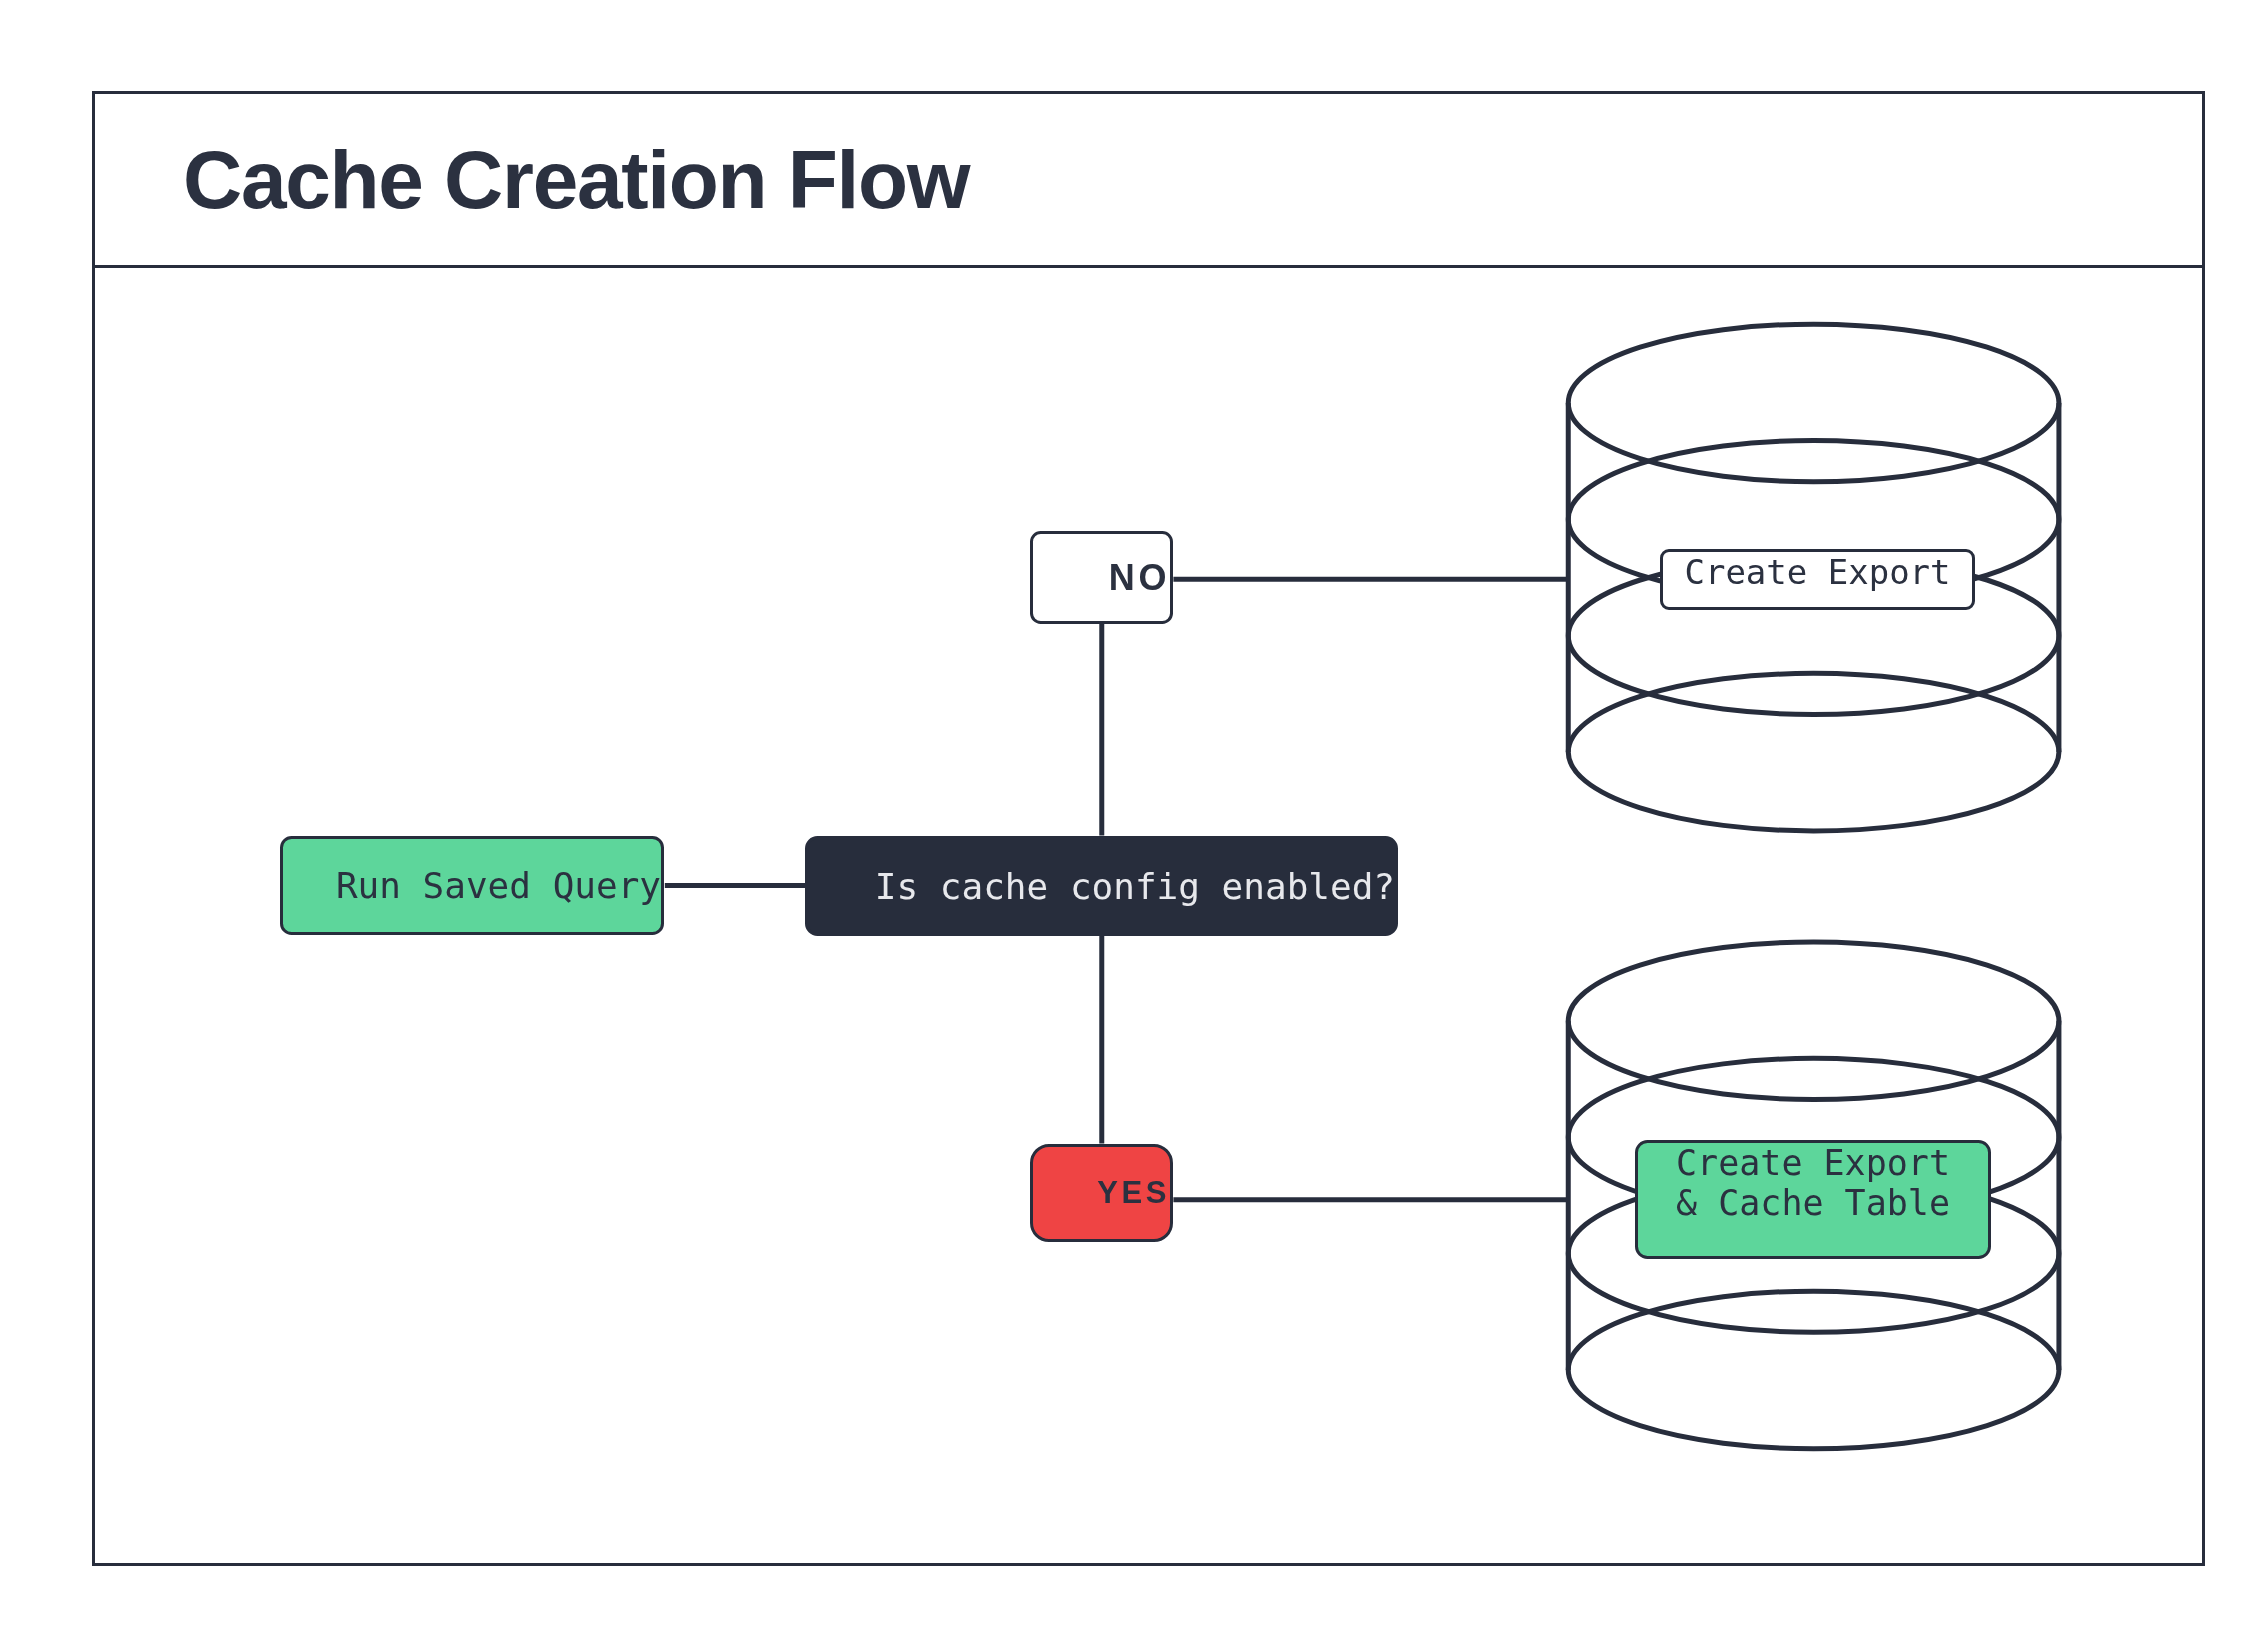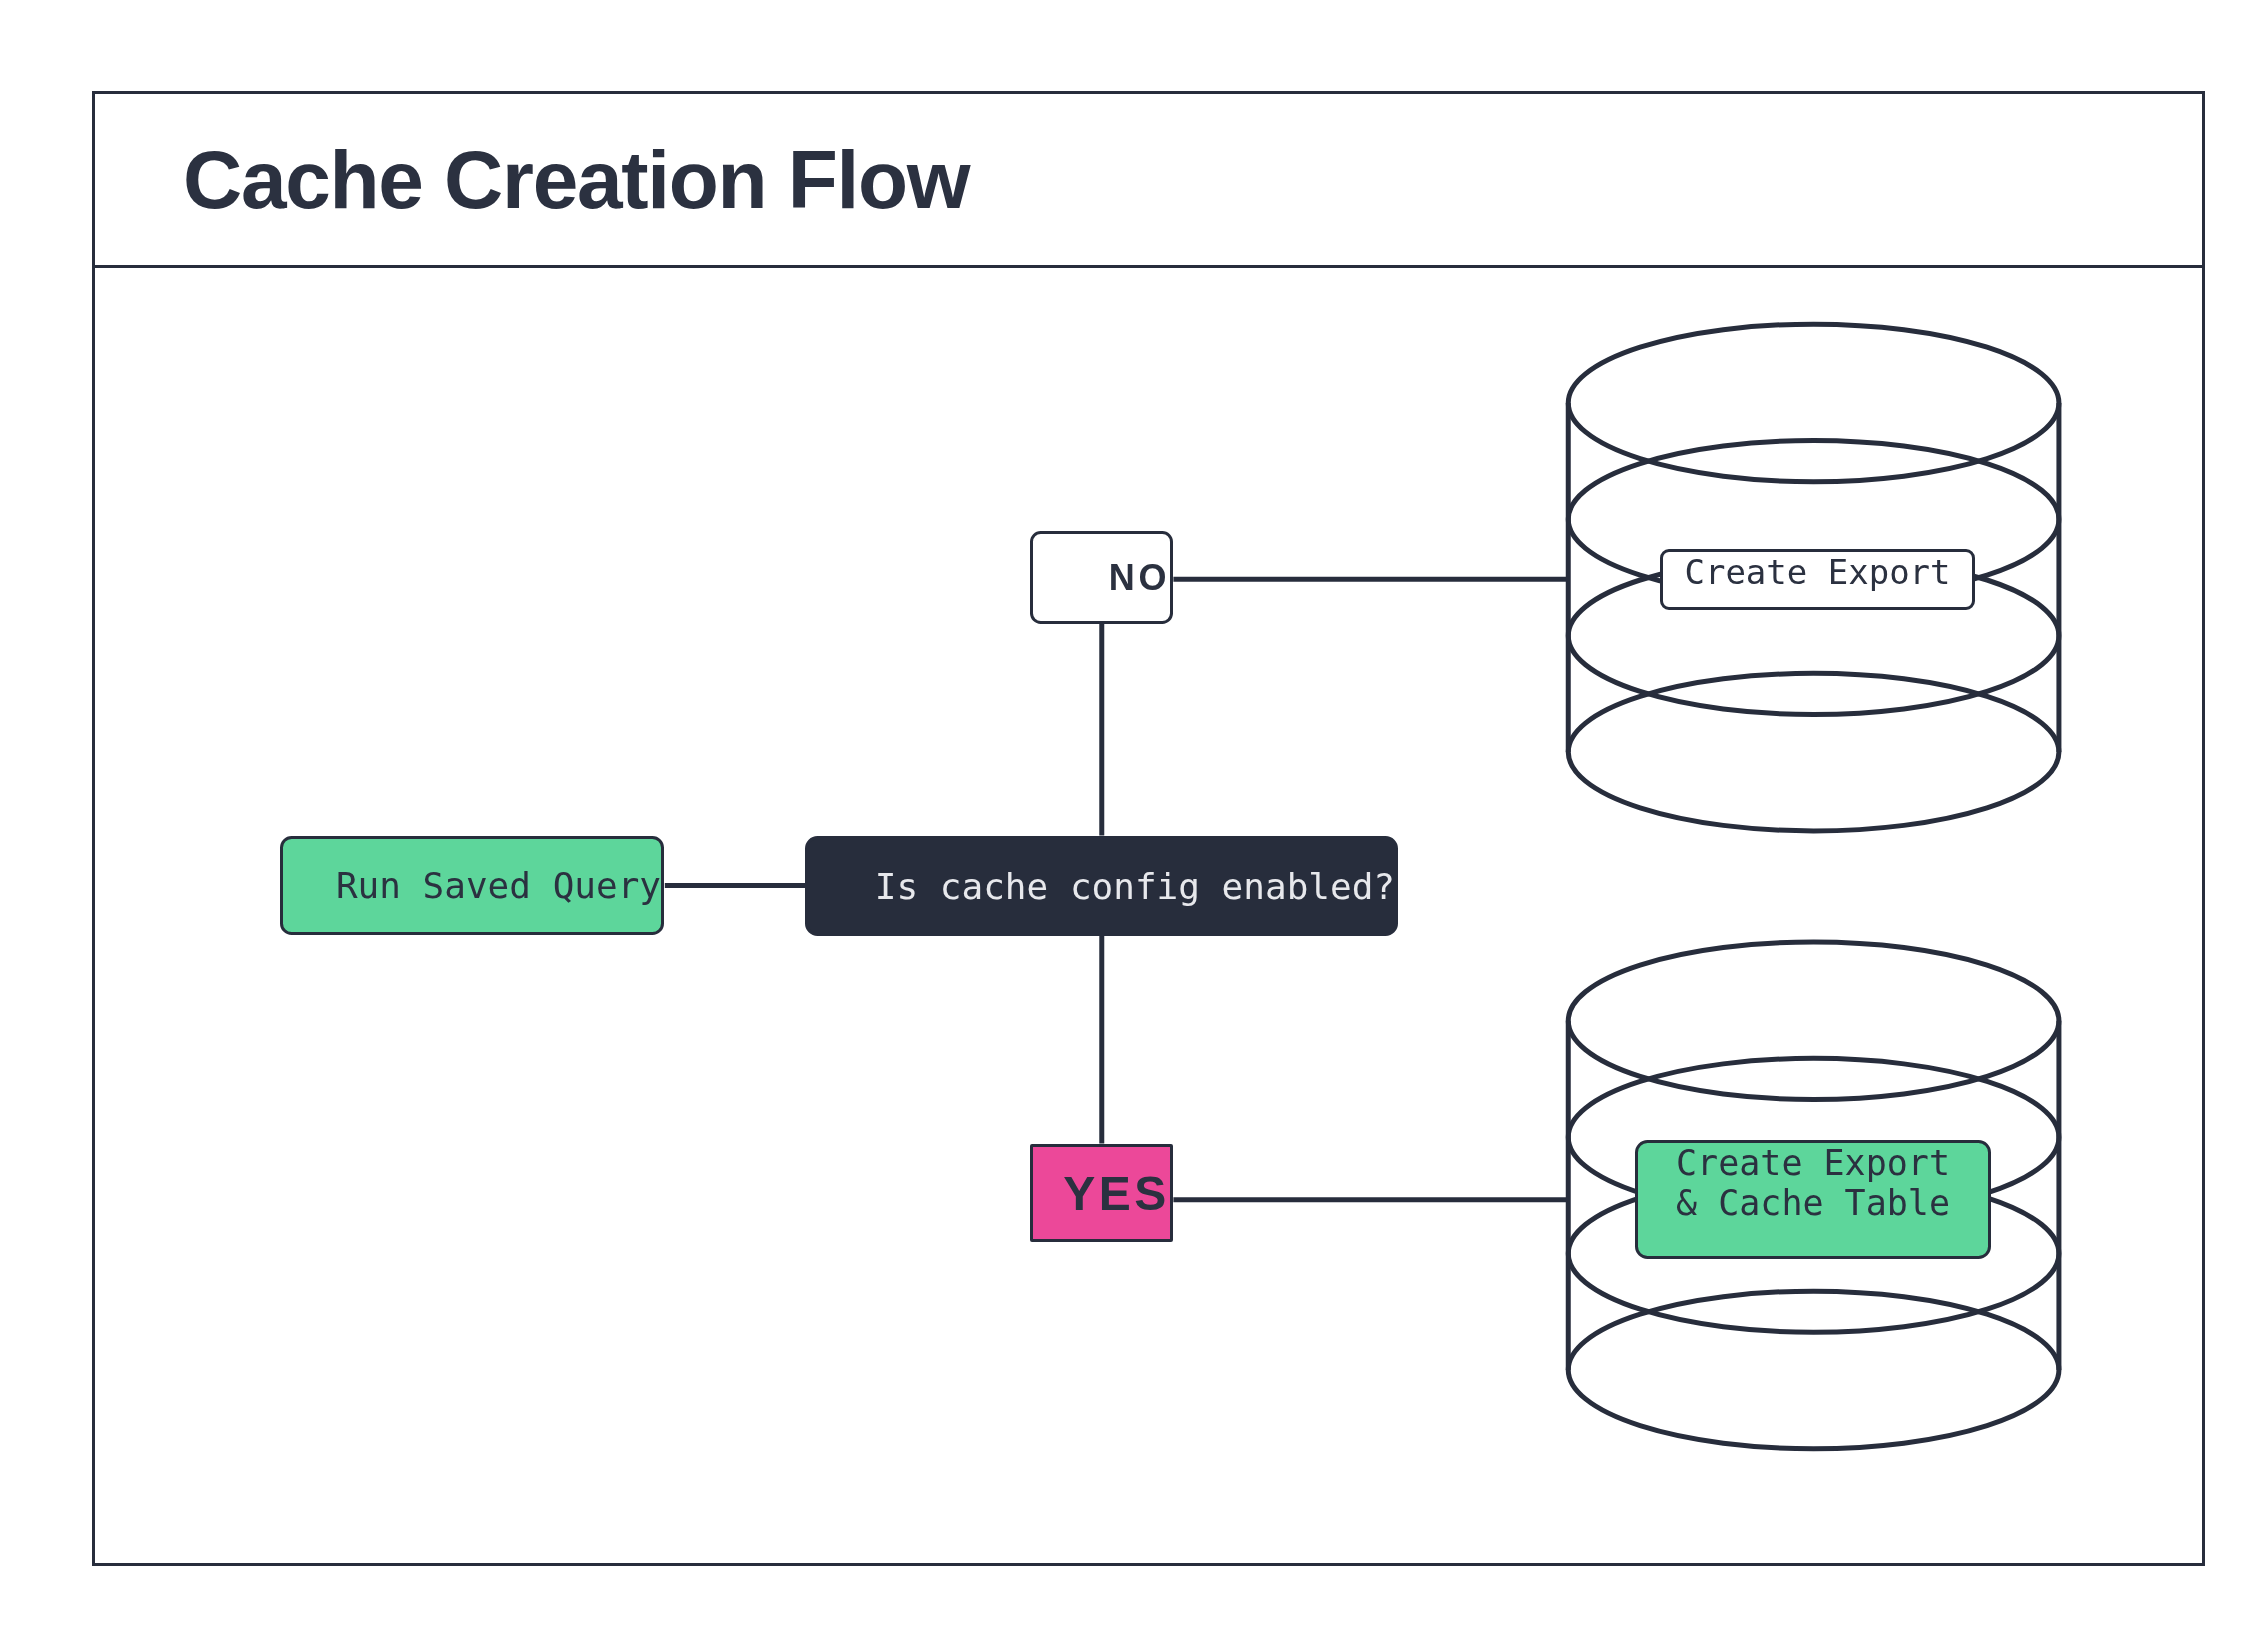--- a/index.html
+++ b/index.html
@@ -54,23 +54,23 @@
   }
   .node-no{
     left:1030px;top:531px;width:143px;height:93px;
     background:#ffffff;border-radius:10.7px;
     font-family:"Liberation Sans", sans-serif;
     font-weight:bold;font-size:36px;letter-spacing:3.6px;
     text-indent:3.6px;
   }
   .node-yes{
     left:1030px;top:1144px;width:143px;height:98px;
-    background:#ec4899;border-radius:2px;
+    background:#ef4444;border-radius:19px;
     font-family:"Liberation Sans", sans-serif;
-    font-weight:bold;font-size:48px;letter-spacing:3.6px;
+    font-weight:bold;font-size:31px;letter-spacing:3.6px;
     text-indent:3.6px;
   }
   .db-label{
     position:absolute;box-sizing:border-box;
     display:flex;flex-direction:column;align-items:center;justify-content:flex-start;
     border:3.6px solid #272d3c;
     font-family:"DejaVu Sans Mono", monospace;
     color:#2b3140;
   }
   .db-label-no{

